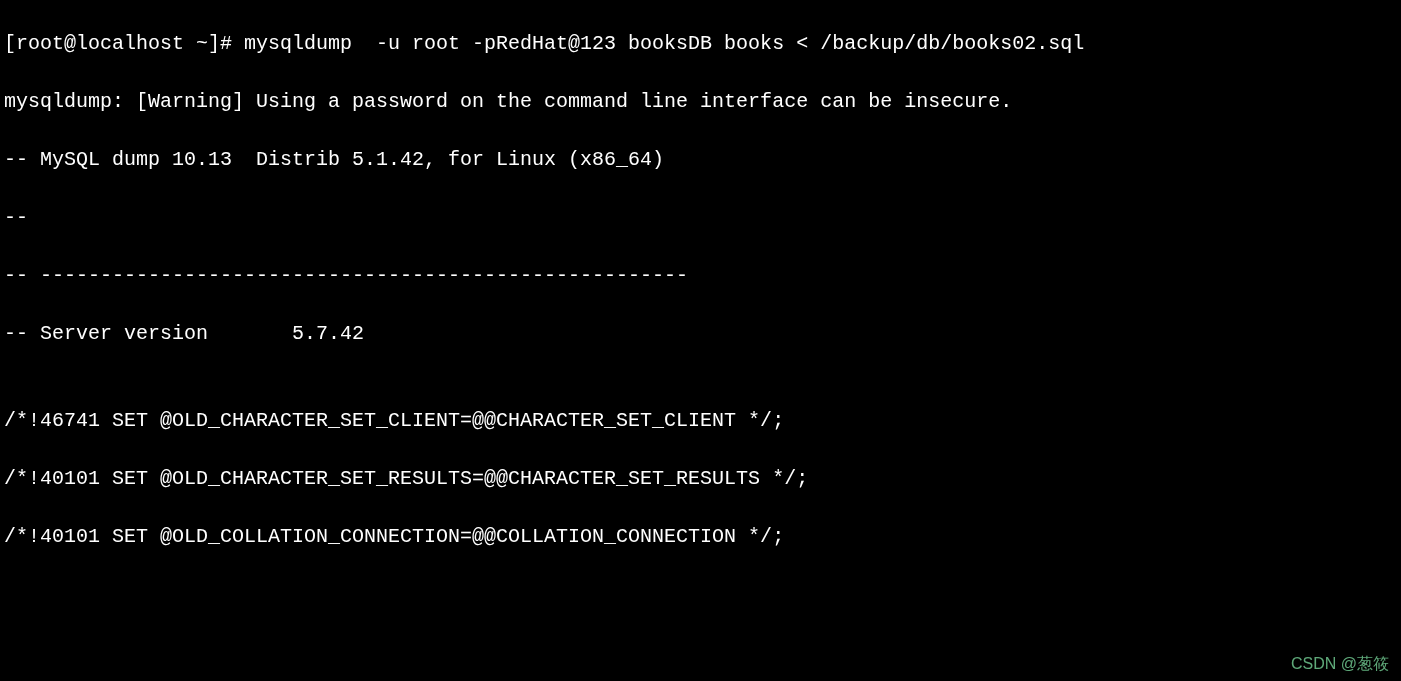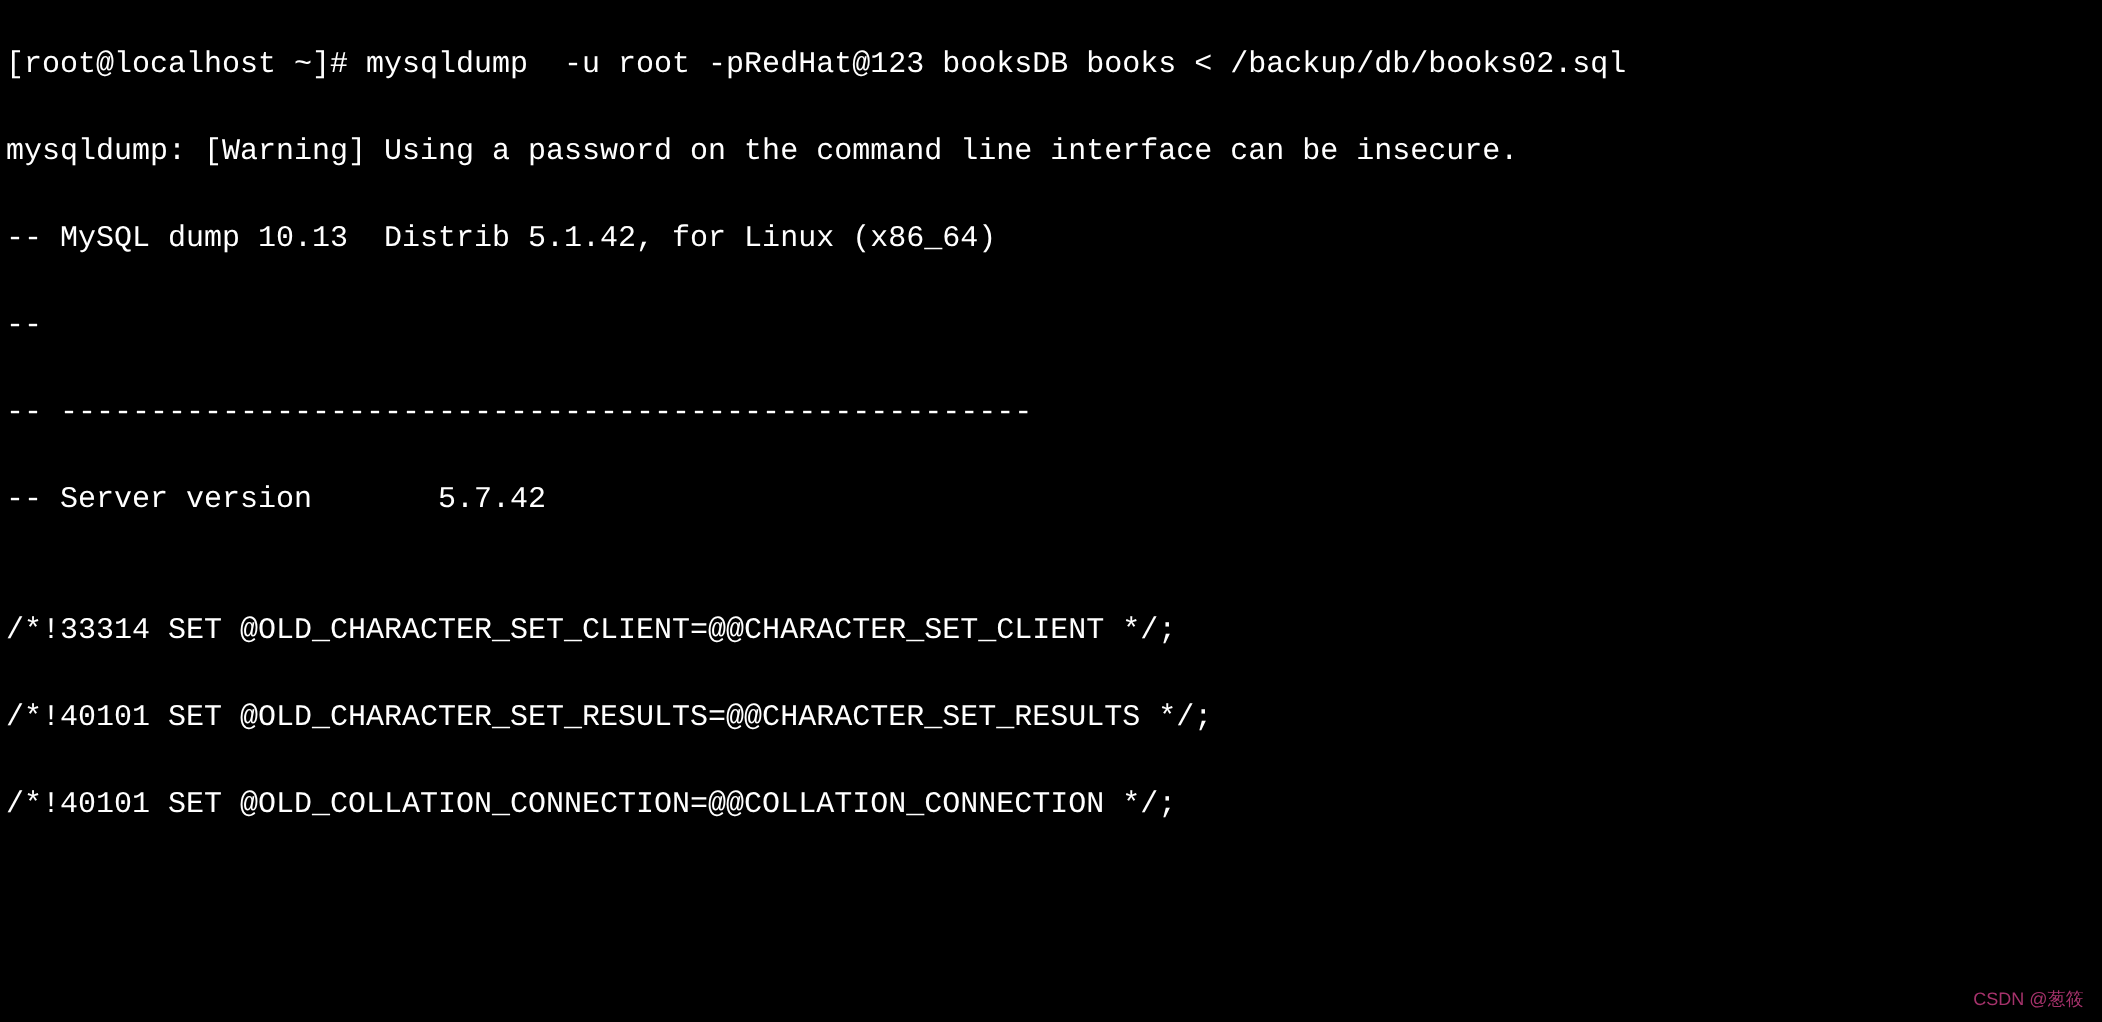--- a/index.html
+++ b/index.html
@@ -23,38 +23,38 @@
       padding: 0 4px;
       white-space: pre;
     }
     .line {
       display: block;
     }
     .watermark {
       position: absolute;
       bottom: 6px;
       right: 12px;
-      color: #ec4899;
-      font-size: 12px;
+      color: #86efac;
+      font-size: 16px;
       font-family: sans-serif;
       opacity: 0.7;
     }
   </style>
 </head>
 <body>
 
 <div class="terminal">
 <span class="line">[root@localhost ~]# mysqldump  -u root -pRedHat@123 booksDB books &lt; /backup/db/books02.sql</span>
 <span class="line">mysqldump: [Warning] Using a password on the command line interface can be insecure.</span>
 <span class="line">-- MySQL dump 10.13  Distrib 5.1.42, for Linux (x86_64)</span>
 <span class="line">--</span>
 <span class="line">-- ------------------------------------------------------</span>
 <span class="line">-- Server version       5.7.42</span>
 <span class="line"></span>
-<span class="line">/*!33314 SET @OLD_CHARACTER_SET_CLIENT=@@CHARACTER_SET_CLIENT */;</span>
+<span class="line">/*!46741 SET @OLD_CHARACTER_SET_CLIENT=@@CHARACTER_SET_CLIENT */;</span>
 <span class="line">/*!40101 SET @OLD_CHARACTER_SET_RESULTS=@@CHARACTER_SET_RESULTS */;</span>
 <span class="line">/*!40101 SET @OLD_COLLATION_CONNECTION=@@COLLATION_CONNECTION */;</span>
 
 
 
 
 
 
 <span class="line"></span>
 

